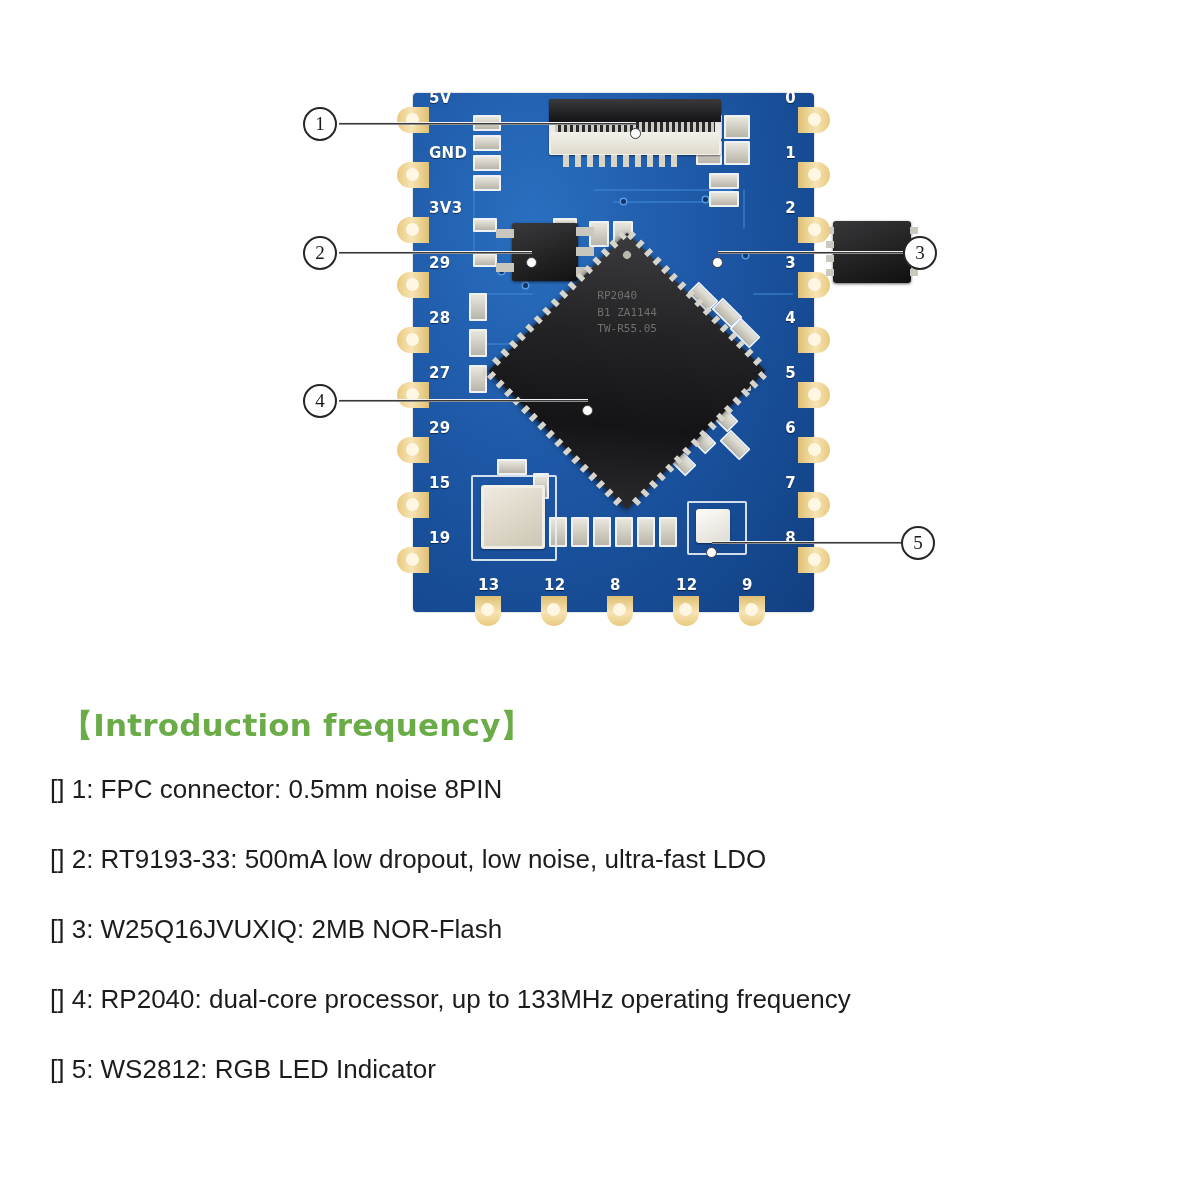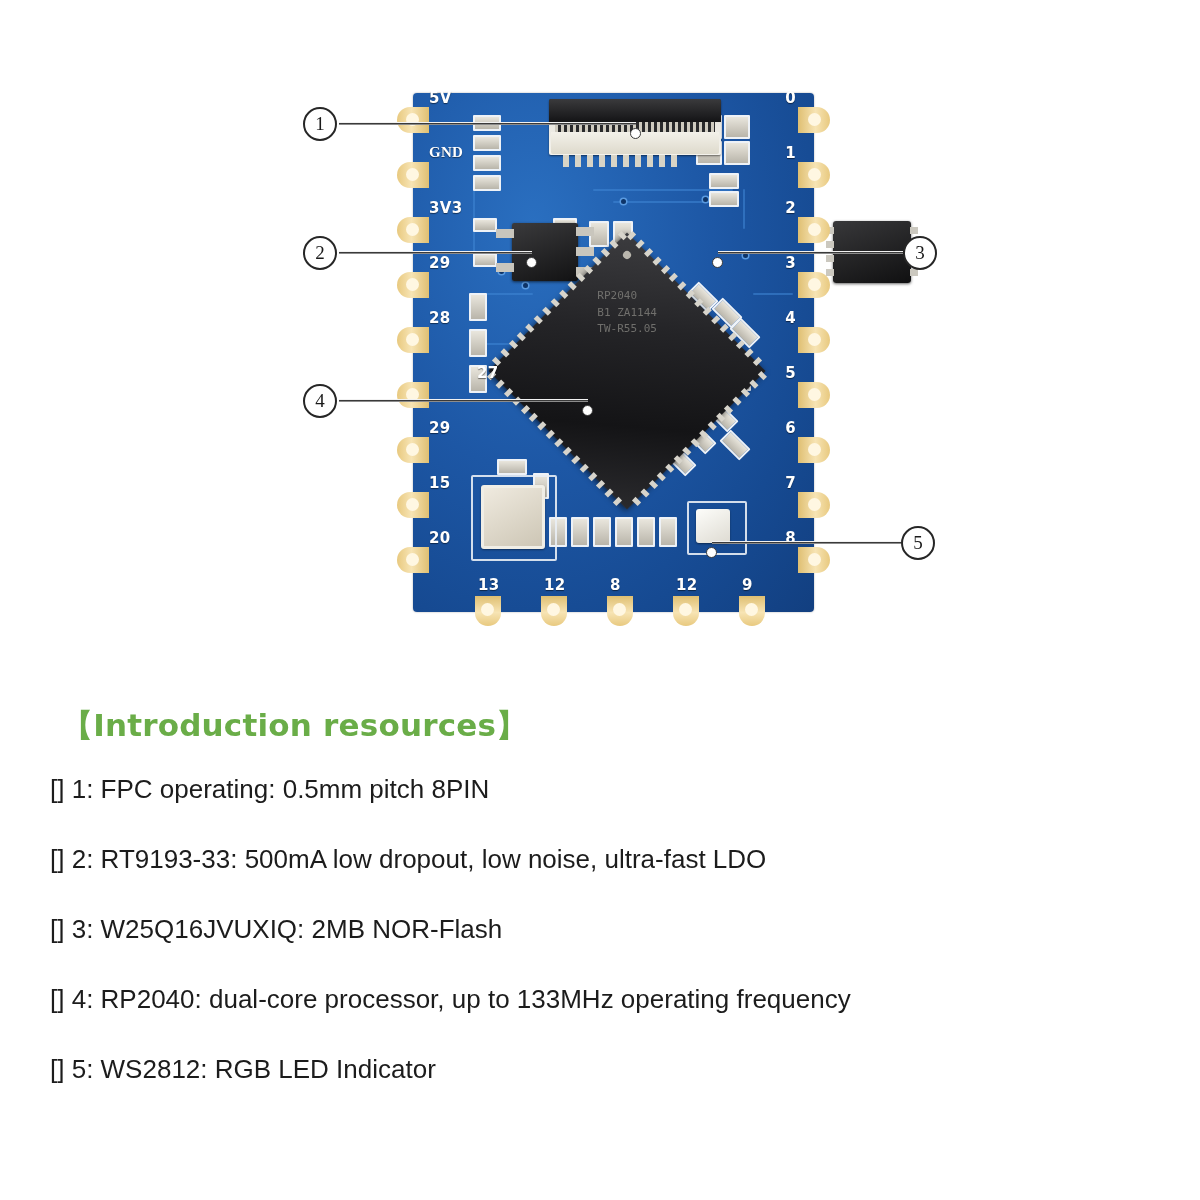--- a/index.html
+++ b/index.html
@@ -282,49 +282,49 @@
     <div class="comp" id="ws2812"></div>
 
     <div id="pads-left">
         <div class="pad left" style="top: 14px;">
           <span class="hole"></span>
         </div>
         <div class="pinlabel" style="left: 16px; top: -4px;">5V</div>
         <div class="pad left" style="top: 69px;">
           <span class="hole"></span>
         </div>
-        <div class="pinlabel" style="left: 16px; top: 51px; font-family: Liberation Serif, serif;">GND</div>
+        <div class="pinlabel" style="left: 16px; top: 51px;">GND</div>
         <div class="pad left" style="top: 124px;">
           <span class="hole"></span>
         </div>
         <div class="pinlabel" style="left: 16px; top: 106px;">3V3</div>
         <div class="pad left" style="top: 179px;">
           <span class="hole"></span>
         </div>
         <div class="pinlabel" style="left: 16px; top: 161px;">29</div>
         <div class="pad left" style="top: 234px;">
           <span class="hole"></span>
         </div>
         <div class="pinlabel" style="left: 16px; top: 216px;">28</div>
         <div class="pad left" style="top: 289px;">
           <span class="hole"></span>
         </div>
-        <div class="pinlabel" style="left: 16px; top: 271px; margin-left: 48px;">27</div>
+        <div class="pinlabel" style="left: 16px; top: 271px;">27</div>
         <div class="pad left" style="top: 344px;">
           <span class="hole"></span>
         </div>
         <div class="pinlabel" style="left: 16px; top: 326px;">29</div>
         <div class="pad left" style="top: 399px;">
           <span class="hole"></span>
         </div>
         <div class="pinlabel" style="left: 16px; top: 381px;">15</div>
         <div class="pad left" style="top: 454px;">
           <span class="hole"></span>
         </div>
-        <div class="pinlabel" style="left: 16px; top: 436px;">20</div>
+        <div class="pinlabel" style="left: 16px; top: 436px;">19</div>
       </div>
     <div id="pads-right">
         <div class="pad right" style="top: 14px;">
           <span class="hole"></span>
         </div>
         <div class="pinlabel" style="right: 18px; top: -4px;">0</div>
         <div class="pad right" style="top: 69px;">
           <span class="hole"></span>
         </div>
         <div class="pinlabel" style="right: 18px; top: 51px;">1</div>
@@ -404,21 +404,21 @@
       </div>
       <div class="callout">
         <div class="line" style="left: 712px; width: 189px; top: 541px;"></div>
         <div class="tip" style="left: 706px; top: 547px;"></div>
         <div class="circle" style="left: 901px; top: 526px;">5</div>
       </div>
     </div>
 </div>
 
 <div id="resources">
-  <div id="res-heading">【Introduction resources】</div>
+  <div id="res-heading">【Introduction frequency】</div>
   <div id="res-items">
-      <div class="res-item" style="top: 114px;">[] 1: FPC operating: 0.5mm pitch 8PIN</div>
+      <div class="res-item" style="top: 114px;">[] 1: FPC connector: 0.5mm noise 8PIN</div>
       <div class="res-item" style="top: 184px;">[] 2: RT9193-33: 500mA low dropout, low noise, ultra-fast LDO</div>
       <div class="res-item" style="top: 254px;">[] 3: W25Q16JVUXIQ: 2MB NOR-Flash</div>
       <div class="res-item" style="top: 324px;">[] 4: RP2040: dual-core processor, up to 133MHz operating frequency</div>
       <div class="res-item" style="top: 394px;">[] 5: WS2812: RGB LED Indicator</div>
     </div>
 </div>
 
 </body></html>

